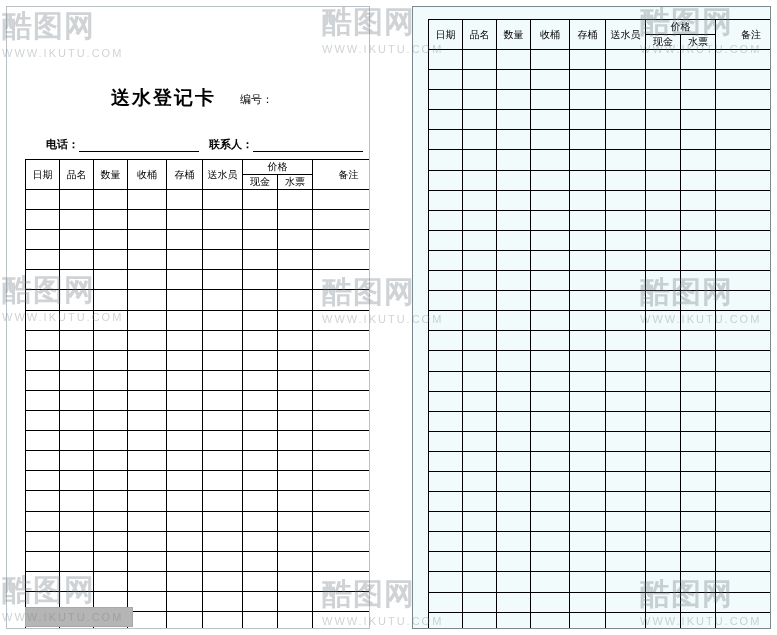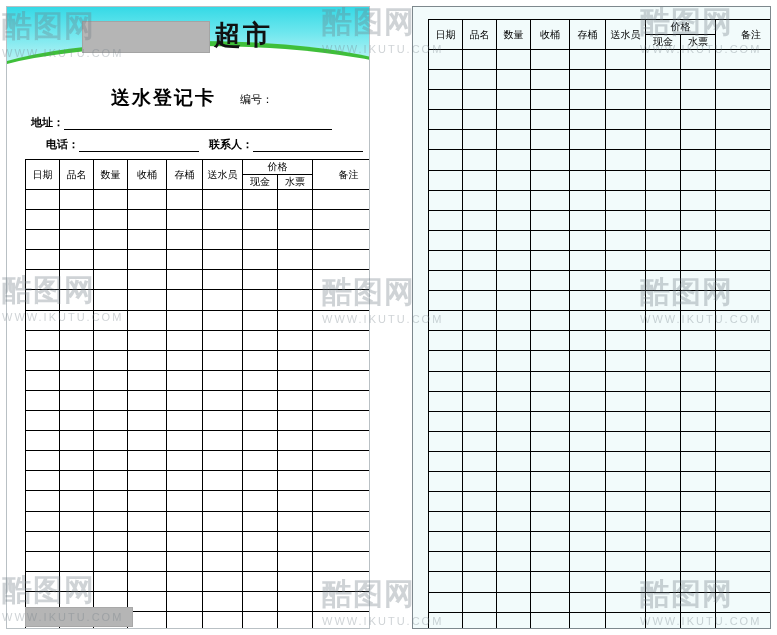--- a/index.html
+++ b/index.html
@@ -207,32 +207,24 @@
     color: #000;
     letter-spacing: 0.5px;
     font-family: "DejaVu Sans", sans-serif;
   }
 </style>
 </head>
 <body>
 
 <div class="page" id="page-left">
 
-  <div class="header-band">
-    <div class="header-curve"></div>
-    <div class="logo-box"></div>
-    <div class="store-title">超市</div>
-  </div>
 
   <div class="card-title">送水登记卡</div>
   <div class="card-no">编号：</div>
 
-  <div class="field-row" id="addr-row">
-    <span class="field-label">地址：</span><span class="field-line"></span>
-  </div>
 
   <div class="field-row" id="tel-row">
     <span class="field-label">电话：</span><span class="field-line tel"></span><span class="field-label contact-label">联系人：</span><span class="field-line contact"></span>
   </div>
 
   <table class="reg" id="table-left">
     <colgroup>
       <col style="width:34px">
         <col style="width:34px">
         <col style="width:34px">

